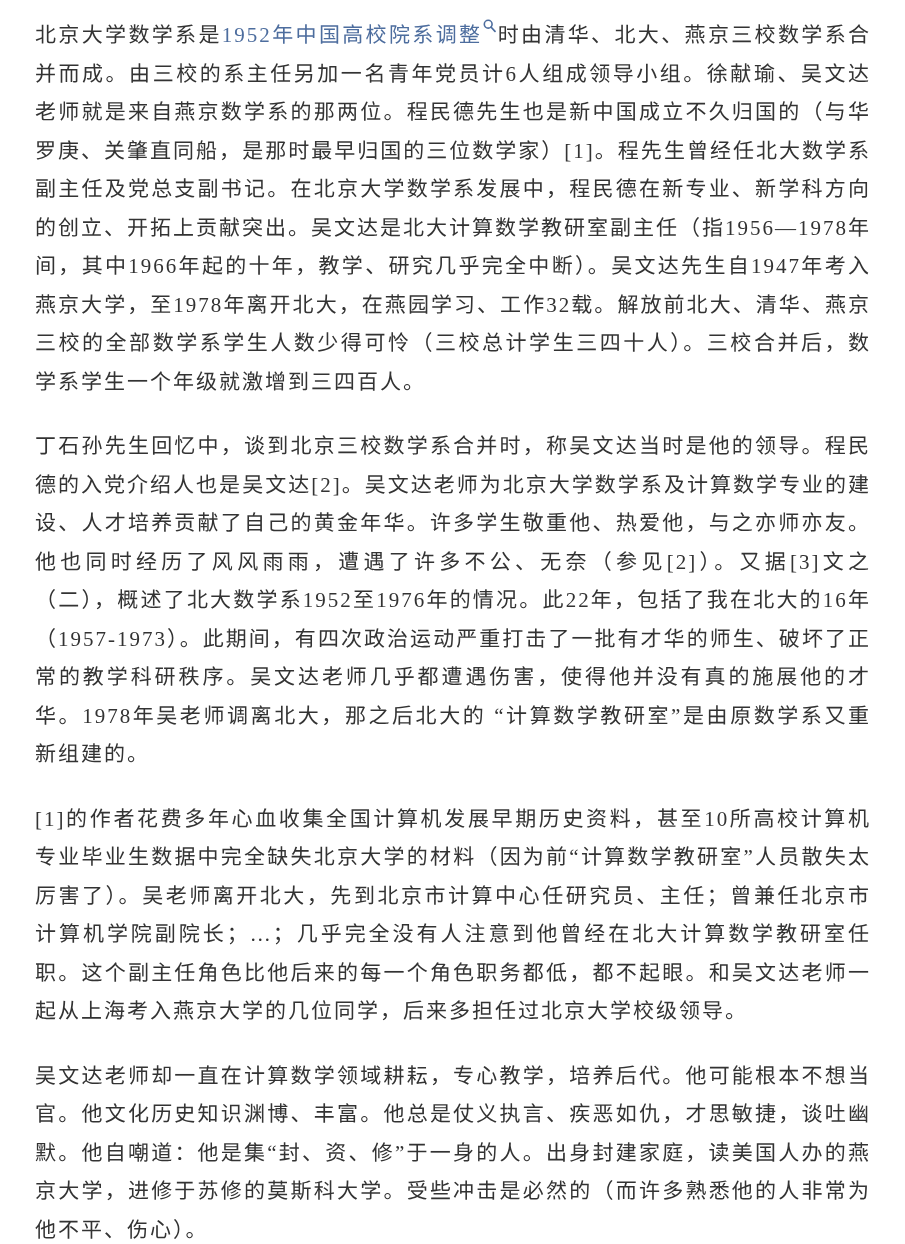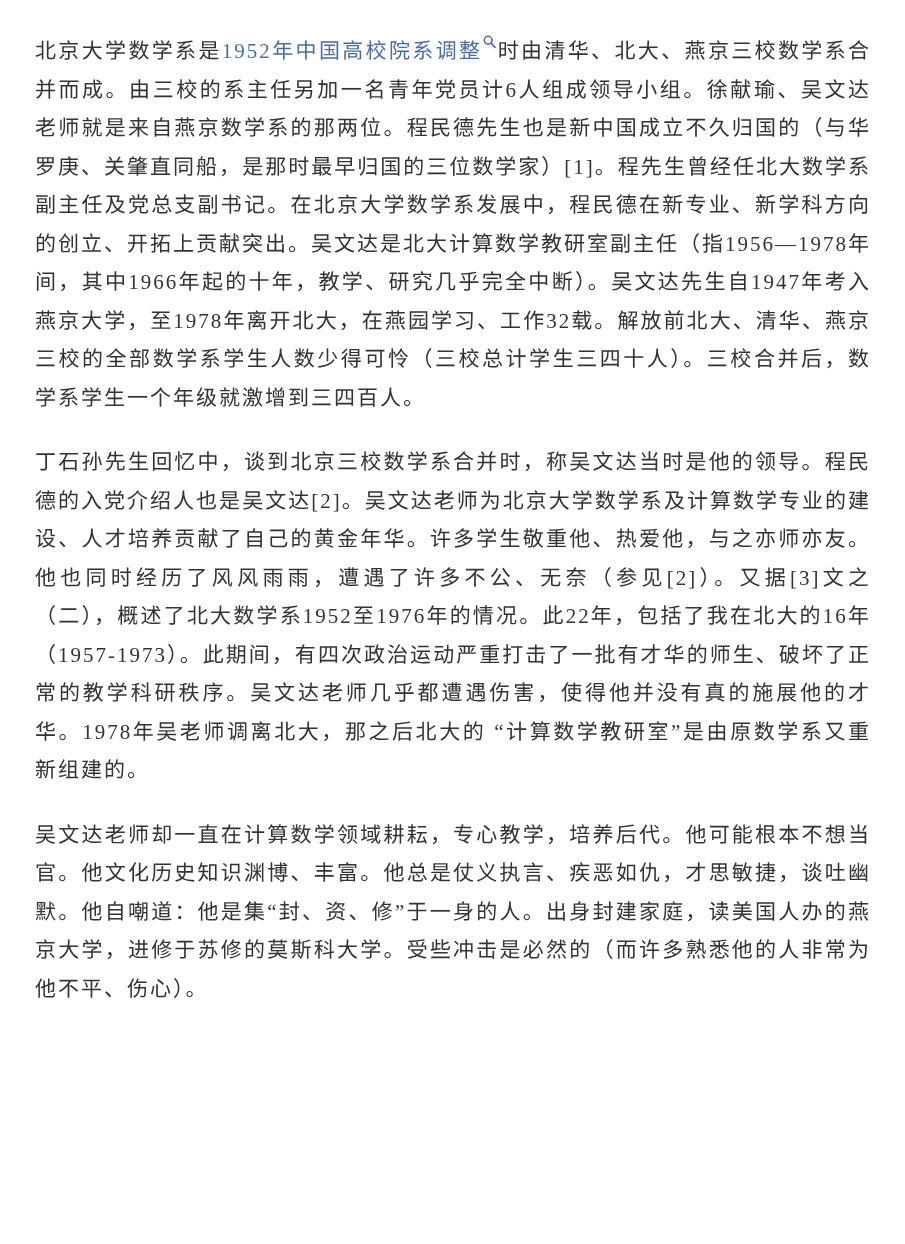--- a/index.html
+++ b/index.html
@@ -16,21 +16,21 @@
     overflow: hidden;
   }
   article.article-body {
     font-family: "Liberation Serif", "DejaVu Serif", serif;
     font-size: 21px;
     line-height: 38.5px;
     color: #333333;
     letter-spacing: 2px;
   }
   article.article-body p {
-    margin: 16px 0 26px 0;
+    margin: 0 0 26px 0;
     text-align: justify;
     text-justify: inter-ideograph;
     font-family: Liberation Serif, serif;
   }
   article.article-body p:last-child {
     margin-bottom: 0;
   }
   a.term-link {
     color: #4d6d9e;
     text-decoration: none;
@@ -55,17 +55,18 @@
 
     <p>
       <span>北京大学数学系是</span><a class="term-link" href="#">1952年中国高校院系调整</a><sup class="search-sup"><svg width="13" height="14" viewBox="0 0 13 14" aria-hidden="true">
               <circle cx="5.2" cy="5.2" r="3.9" fill="none" stroke="#4d6d9e" stroke-width="1.6"></circle>
               <line x1="8.2" y1="8.2" x2="12" y2="12.4" stroke="#4d6d9e" stroke-width="1.7" stroke-linecap="round"></line>
             </svg></sup><span>时由清华、北大、燕京三校数学系合并而成。由三校的系主任另加一名青年党员计6人组成领导小组。徐献瑜、吴文达老师就是来自燕京数学系的那两位。程民德先生也是新中国成立不久归国的（与华罗庚、关肇直同船，是那时最早归国的三位数学家）[1]。程先生曾经任北大数学系副主任及党总支副书记。在北京大学数学系发展中，程民德在新专业、新学科方向的创立、开拓上贡献突出。吴文达是北大计算数学教研室副主任（指1956—1978年间，其中1966年起的十年，教学、研究几乎完全中断）。吴文达先生自1947年考入燕京大学，至1978年离开北大，在燕园学习、工作32载。解放前北大、清华、燕京三校的全部数学系学生人数少得可怜（三校总计学生三四十人）。三校合并后，数学系学生一个年级就激增到三四百人。</span>
     </p>
 
     <p>丁石孙先生回忆中，谈到北京三校数学系合并时，称吴文达当时是他的领导。程民德的入党介绍人也是吴文达[2]。吴文达老师为北京大学数学系及计算数学专业的建设、人才培养贡献了自己的黄金年华。许多学生敬重他、热爱他，与之亦师亦友。他也同时经历了风风雨雨，遭遇了许多不公、无奈（参见[2]）。又据[3]文之（二），概述了北大数学系1952至1976年的情况。此22年，包括了我在北大的16年（1957-1973）。此期间，有四次政治运动严重打击了一批有才华的师生、破坏了正常的教学科研秩序。吴文达老师几乎都遭遇伤害，使得他并没有真的施展他的才华。1978年吴老师调离北大，那之后北大的 “计算数学教研室”是由原数学系又重新组建的。</p>
 
+    <p>[1]的作者花费多年心血收集全国计算机发展早期历史资料，甚至10所高校计算机专业毕业生数据中完全缺失北京大学的材料（因为前“计算数学教研室”人员散失太厉害了）。吴老师离开北大，先到北京市计算中心任研究员、主任；曾兼任北京市计算机学院副院长；…；几乎完全没有人注意到他曾经在北大计算数学教研室任职。这个副主任角色比他后来的每一个角色职务都低，都不起眼。和吴文达老师一起从上海考入燕京大学的几位同学，后来多担任过北京大学校级领导。</p>
 
     <p>吴文达老师却一直在计算数学领域耕耘，专心教学，培养后代。他可能根本不想当官。他文化历史知识渊博、丰富。他总是仗义执言、疾恶如仇，才思敏捷，谈吐幽默。他自嘲道：他是集“封、资、修”于一身的人。出身封建家庭，读美国人办的燕京大学，进修于苏修的莫斯科大学。受些冲击是必然的（而许多熟悉他的人非常为他不平、伤心）。</p>
 
   </article>
 </div>
 
 </body></html>

